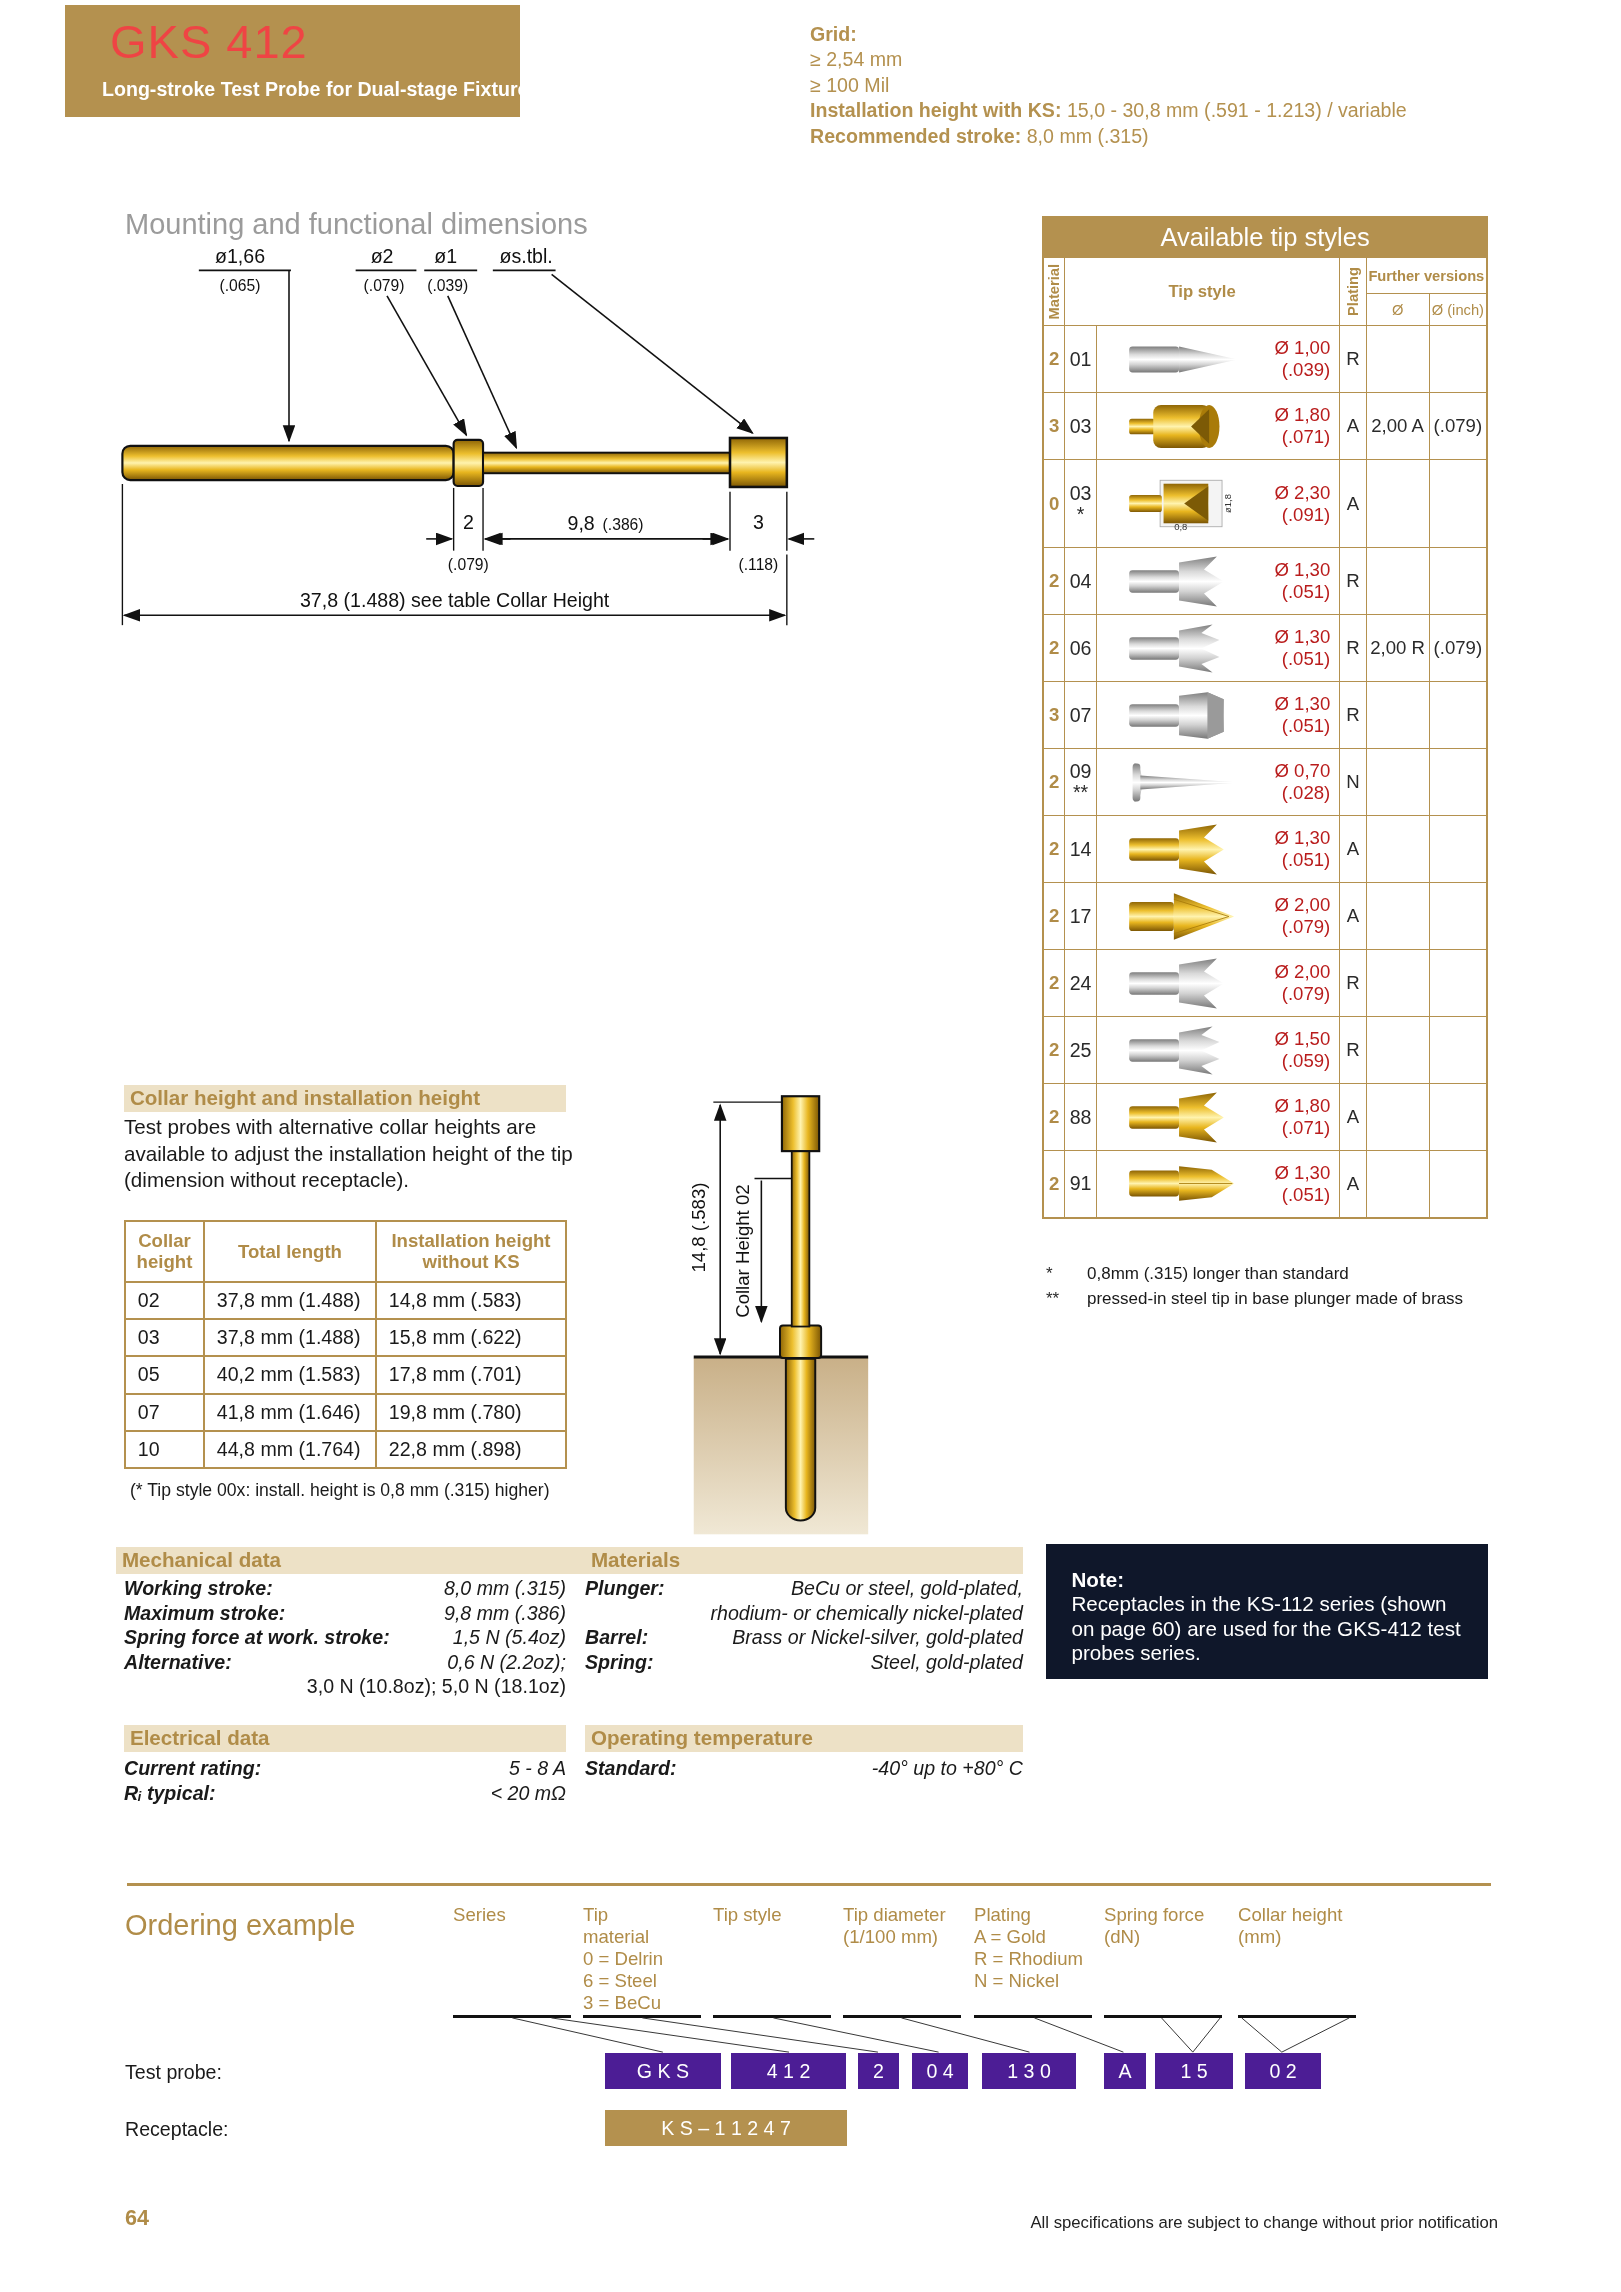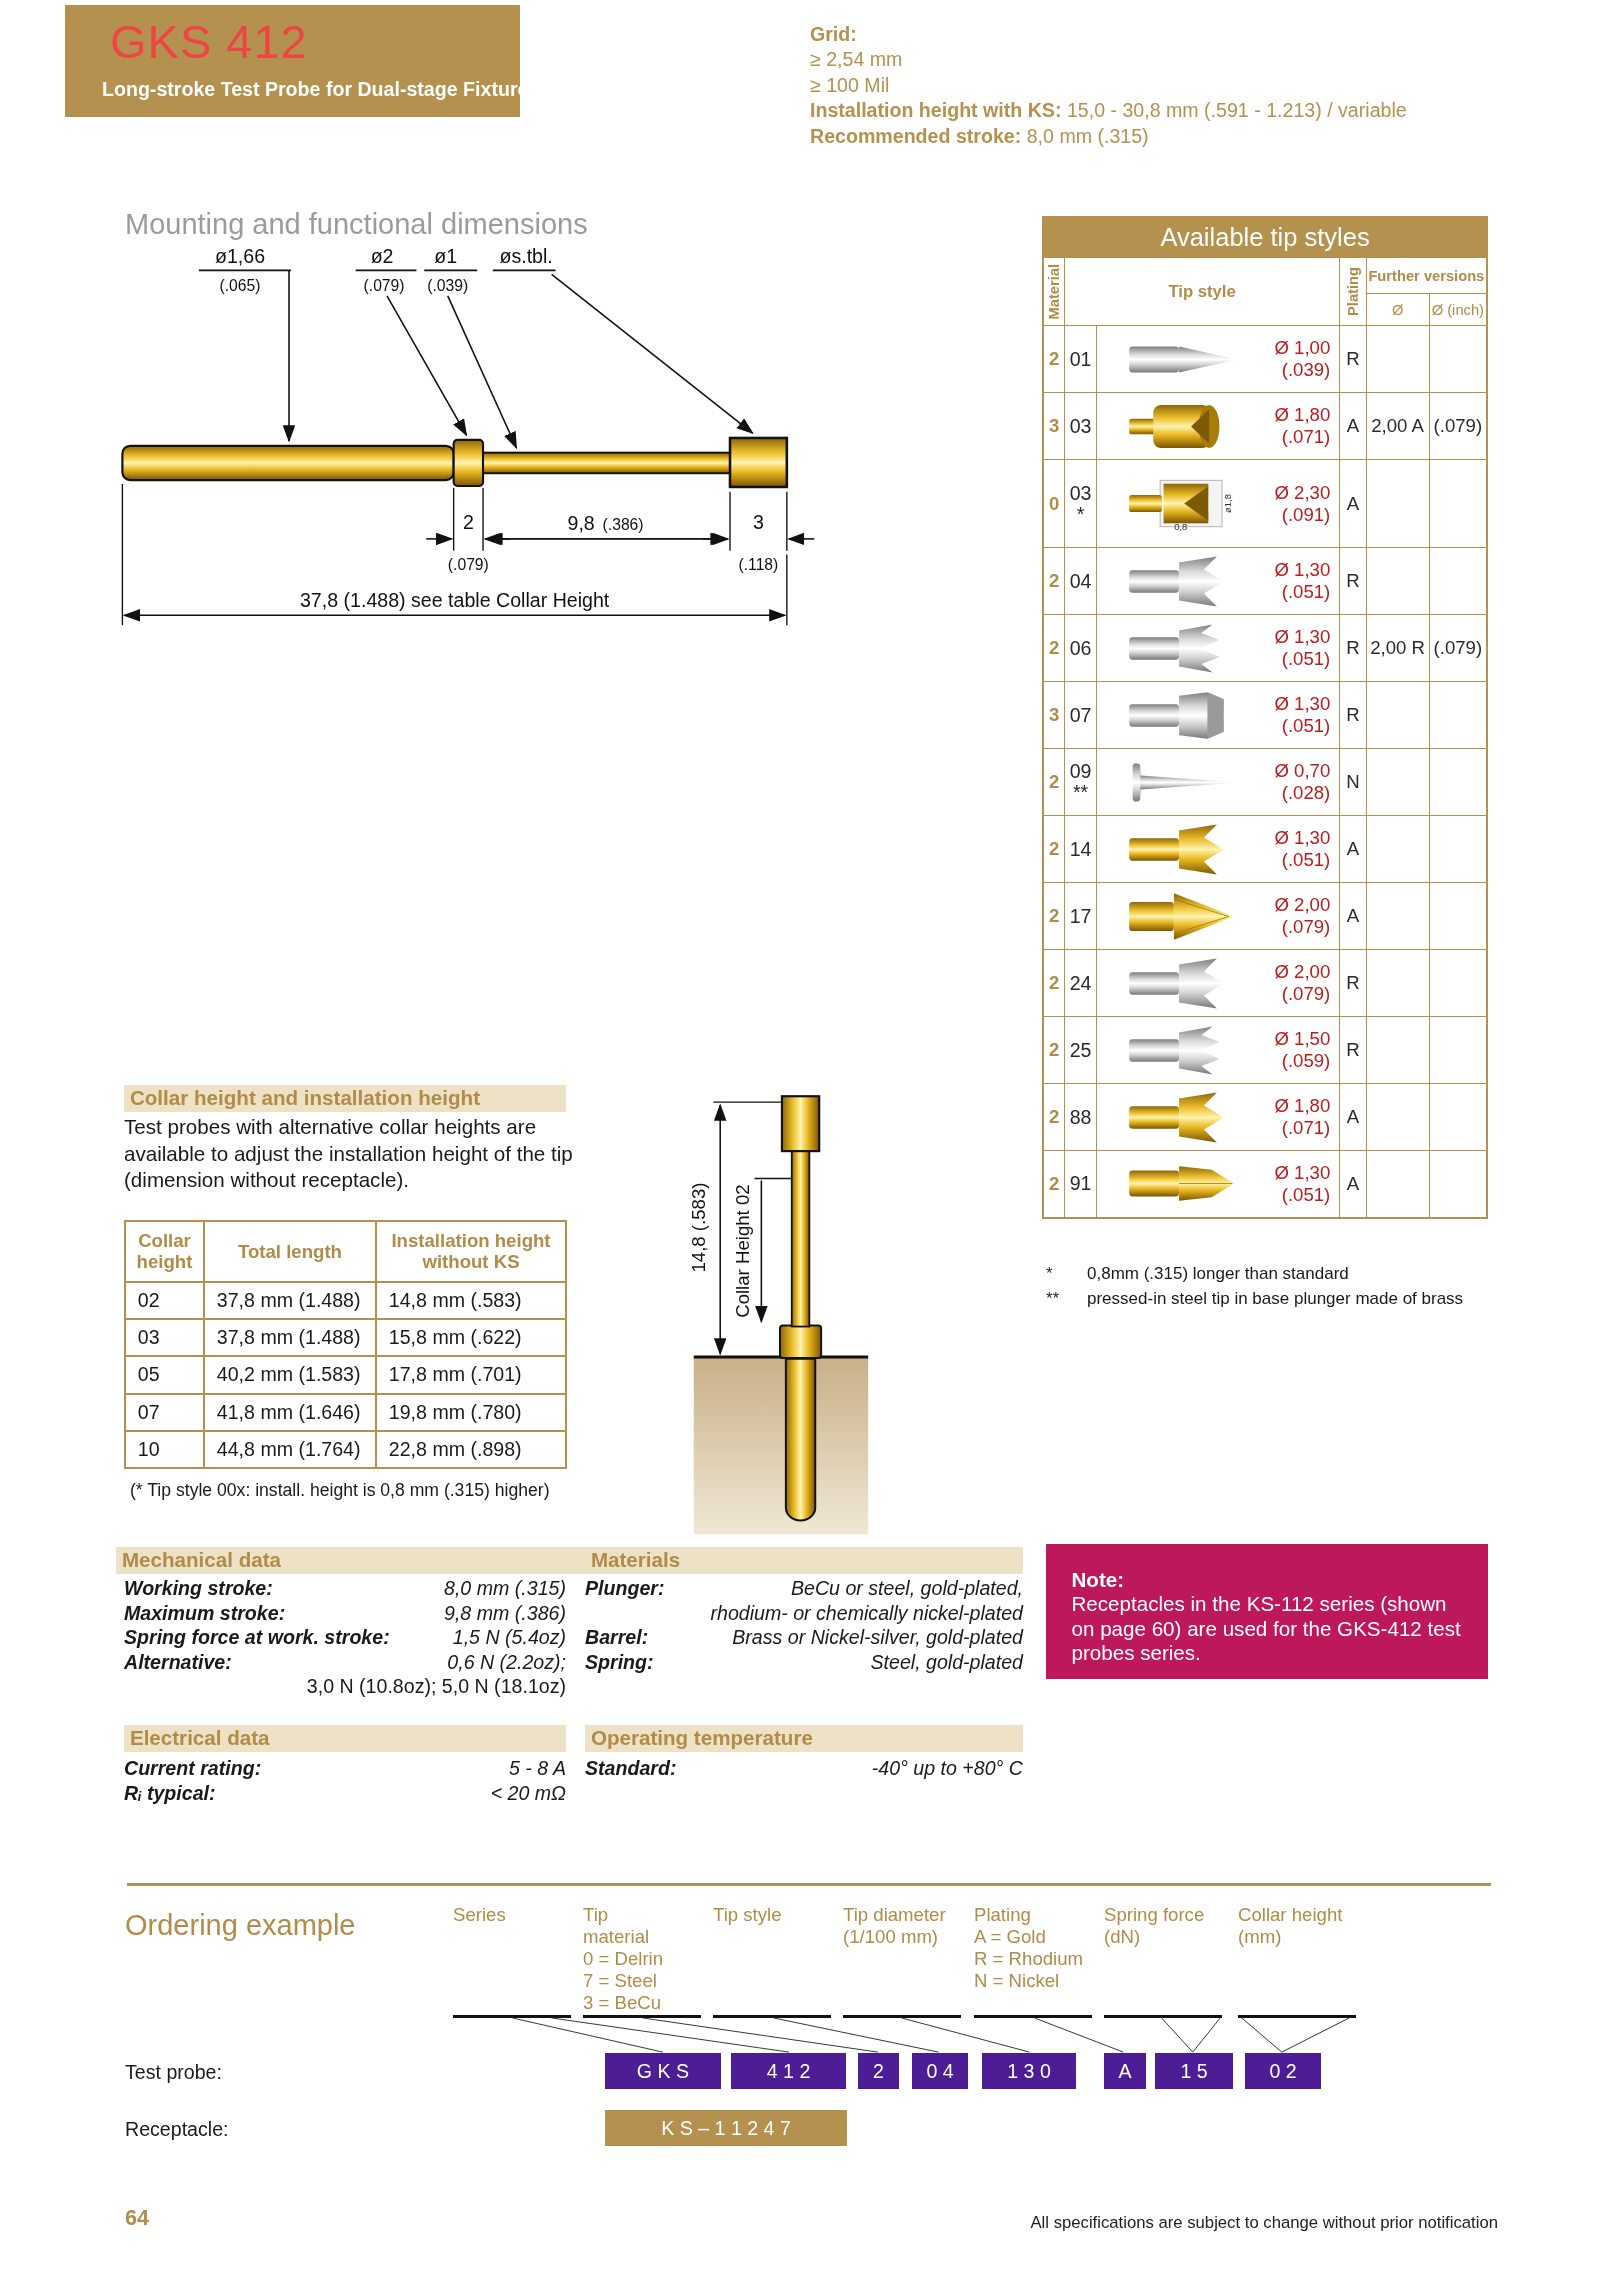--- a/index.html
+++ b/index.html
@@ -43,21 +43,21 @@
   td.mat{color:#B08C48;font-weight:bold;font-size:18.6px;text-align:center;}
   td.code{font-size:19.6px;color:#2a2a2a;text-align:center;white-space:pre-line;line-height:20.6px;}
   td.plat{font-size:18.6px;color:#2a2a2a;text-align:center;}
   td.fv{font-size:18.6px;color:#2a2a2a;text-align:center;}
   .tipflex{display:flex;align-items:center;justify-content:space-between;padding:2px 7.8px 2px 25.5px;}
   .tipimg{width:129px;height:57px;flex:0 0 auto;}
   .dia{font-size:18.6px;line-height:21.6px;color:#b91c1c;text-align:right;}
   .tipfoot{font-size:17px;color:#1a1a1a;line-height:24.5px;display:flex;}
   .tipfoot .sym{width:41px;color:#2a2a2a;}
   
-  .notebox{left:1046px;top:1544px;width:442px;height:135px;background:#be185d;color:#fff;
+  .notebox{left:1046px;top:1544px;width:442px;height:135px;background:#0f172a;color:#fff;
            padding:23.5px 0 0 25.5px;box-sizing:border-box;}
   .note-title{font-weight:bold;font-size:20.6px;line-height:24.5px;}
   .note-body{font-size:20.6px;line-height:24.5px;width:392px;}
   
   .ordrule{left:127px;top:1883px;width:1364px;height:2.9px;background:#B4914F;}
   .ordtitle{left:125px;top:1909px;font-size:29px;color:#B08C48;}
   .ordcol{position:absolute;width:125px;font-size:18.6px;line-height:22px;color:#B08C48;}
   .ordline{position:absolute;top:2015px;height:2.5px;background:#111;}
   .obox{position:absolute;top:2053px;height:36px;background:#4c1d95;color:#fff;
         font-size:19.6px;display:flex;align-items:center;justify-content:center;}
@@ -596,21 +596,21 @@
   <div class="abs ordrule"></div>
   <div class="abs ordtitle">Ordering example</div>
   <div id="ord-cols">
       <div class="ordcol" style="left:453px;top:1904px">
         <div>Series</div>
       </div>
       <div class="ordcol" style="left:583px;top:1904px">
         <div>Tip</div>
         <div>material</div>
         <div>0 = Delrin</div>
-        <div>7 = Steel</div>
+        <div>6 = Steel</div>
         <div>3 = BeCu</div>
       </div>
       <div class="ordcol" style="left:713px;top:1904px">
         <div>Tip style</div>
       </div>
       <div class="ordcol" style="left:843px;top:1904px">
         <div>Tip diameter</div>
         <div>(1/100 mm)</div>
       </div>
       <div class="ordcol" style="left:974px;top:1904px">

